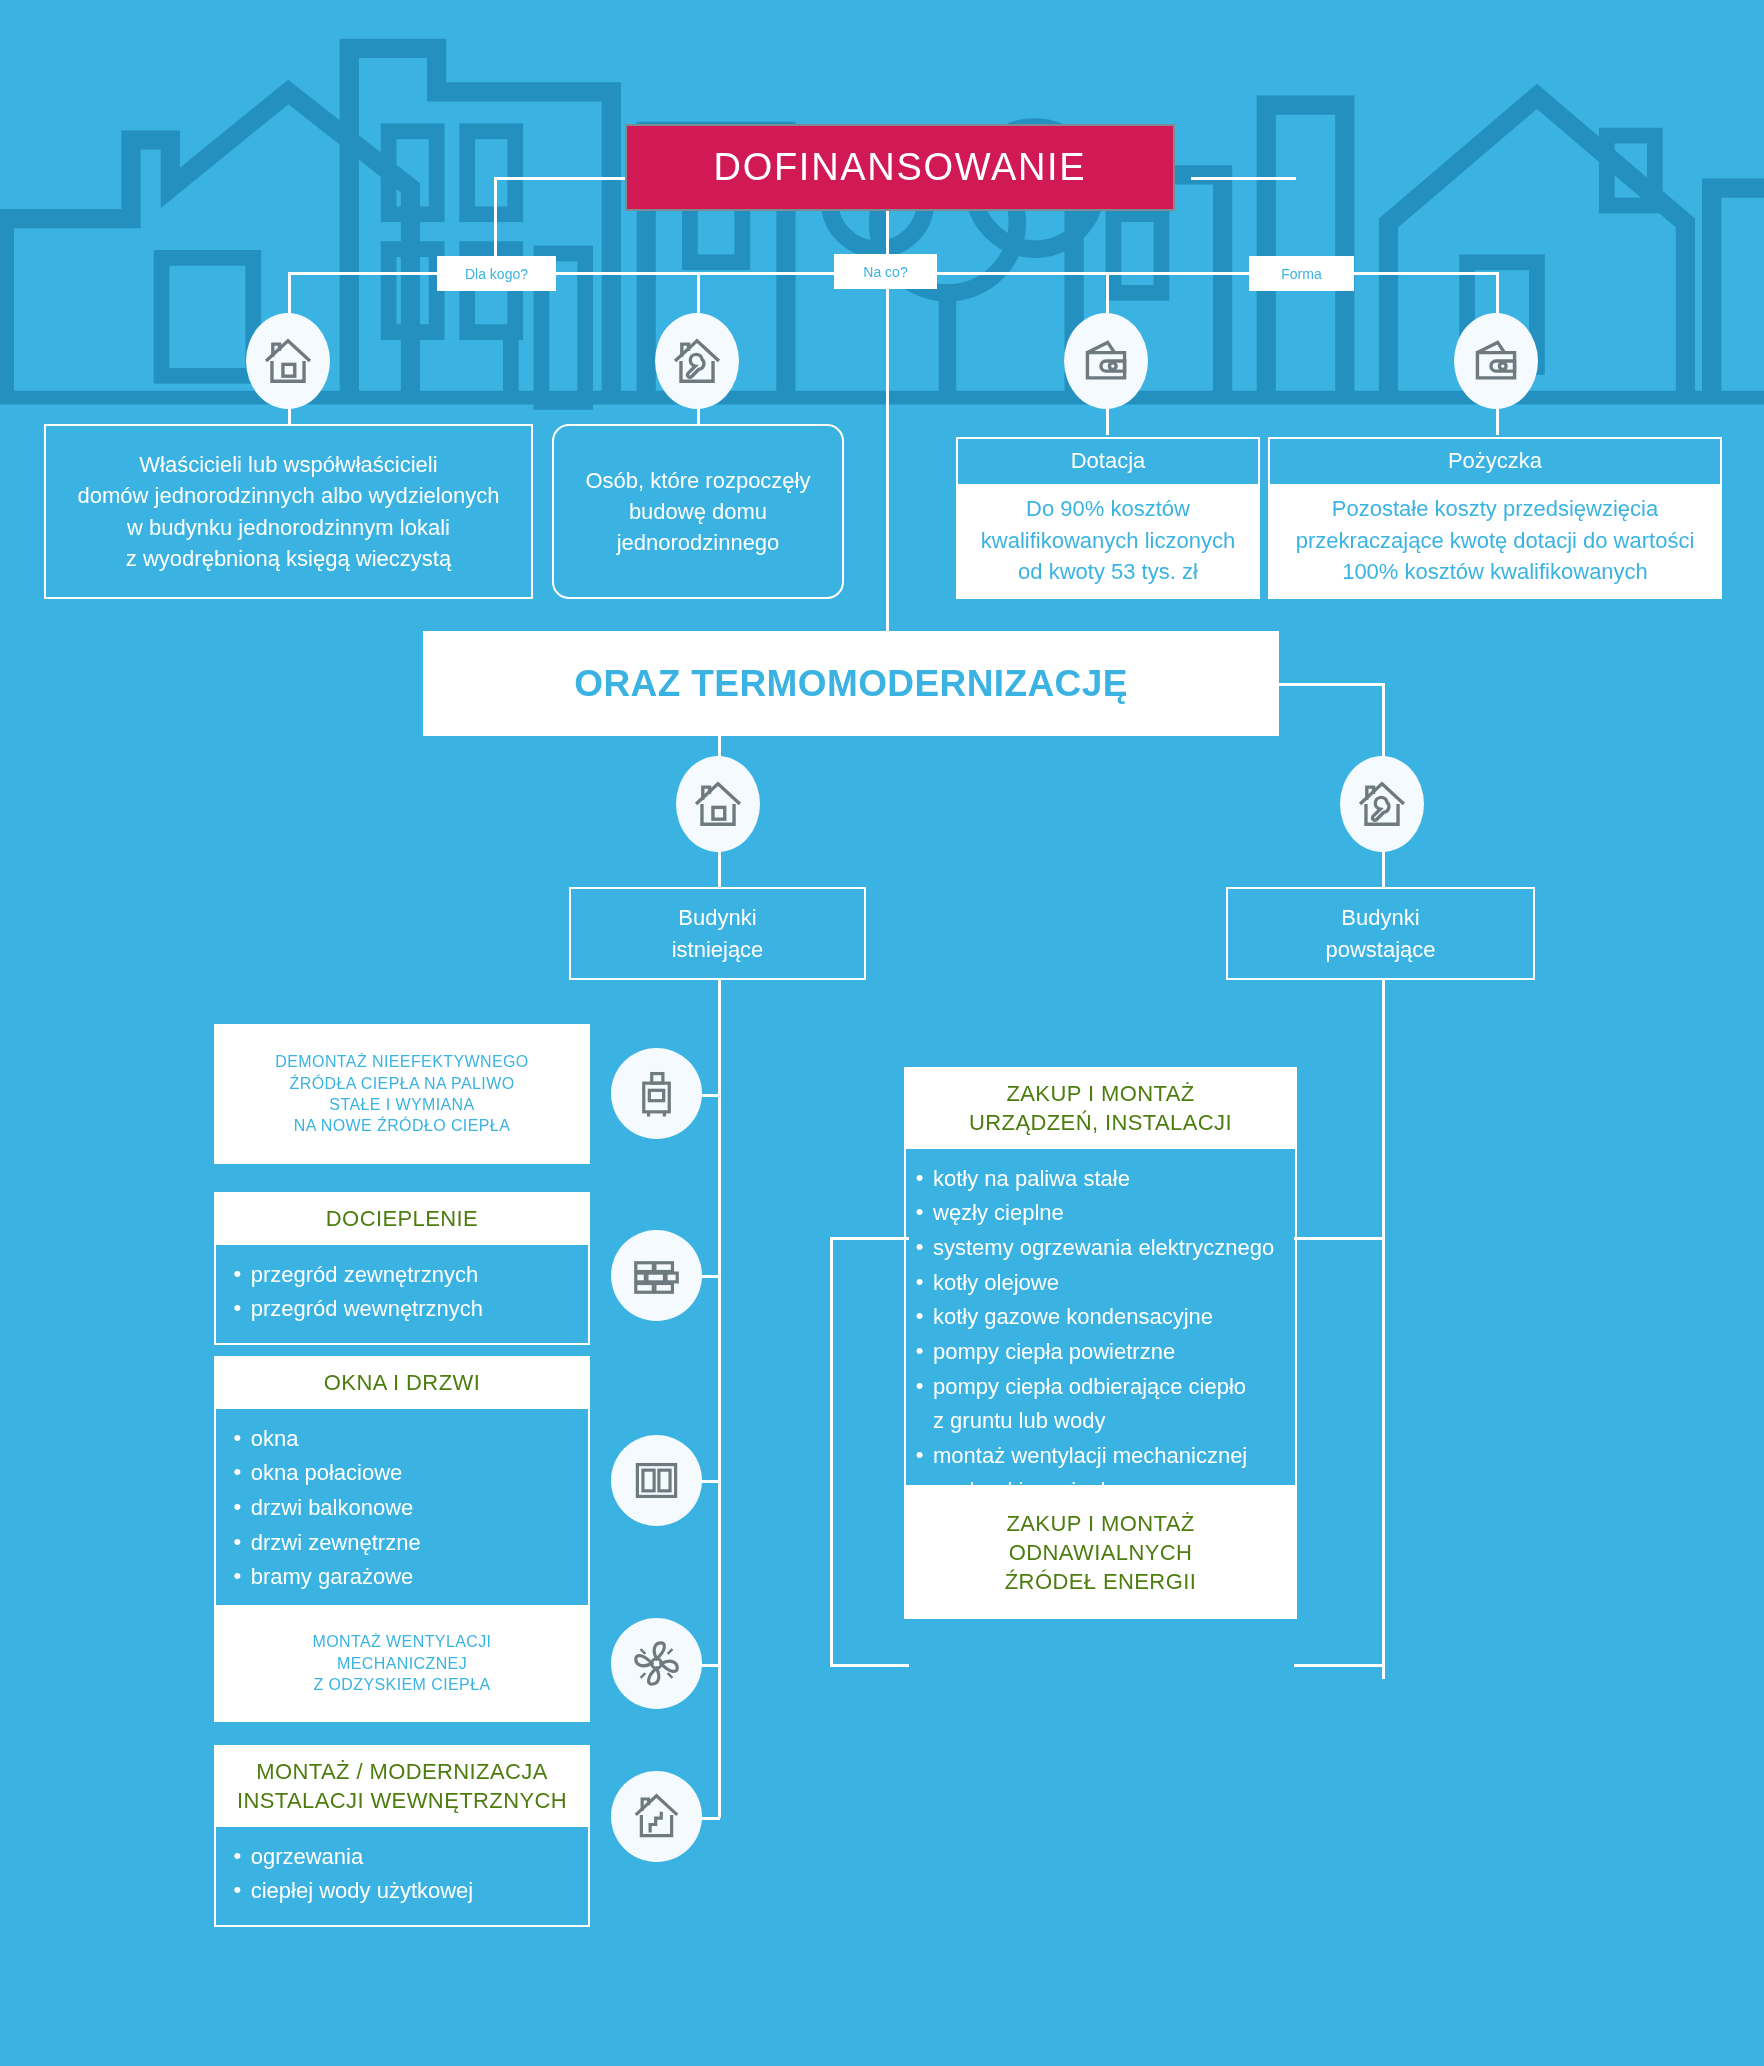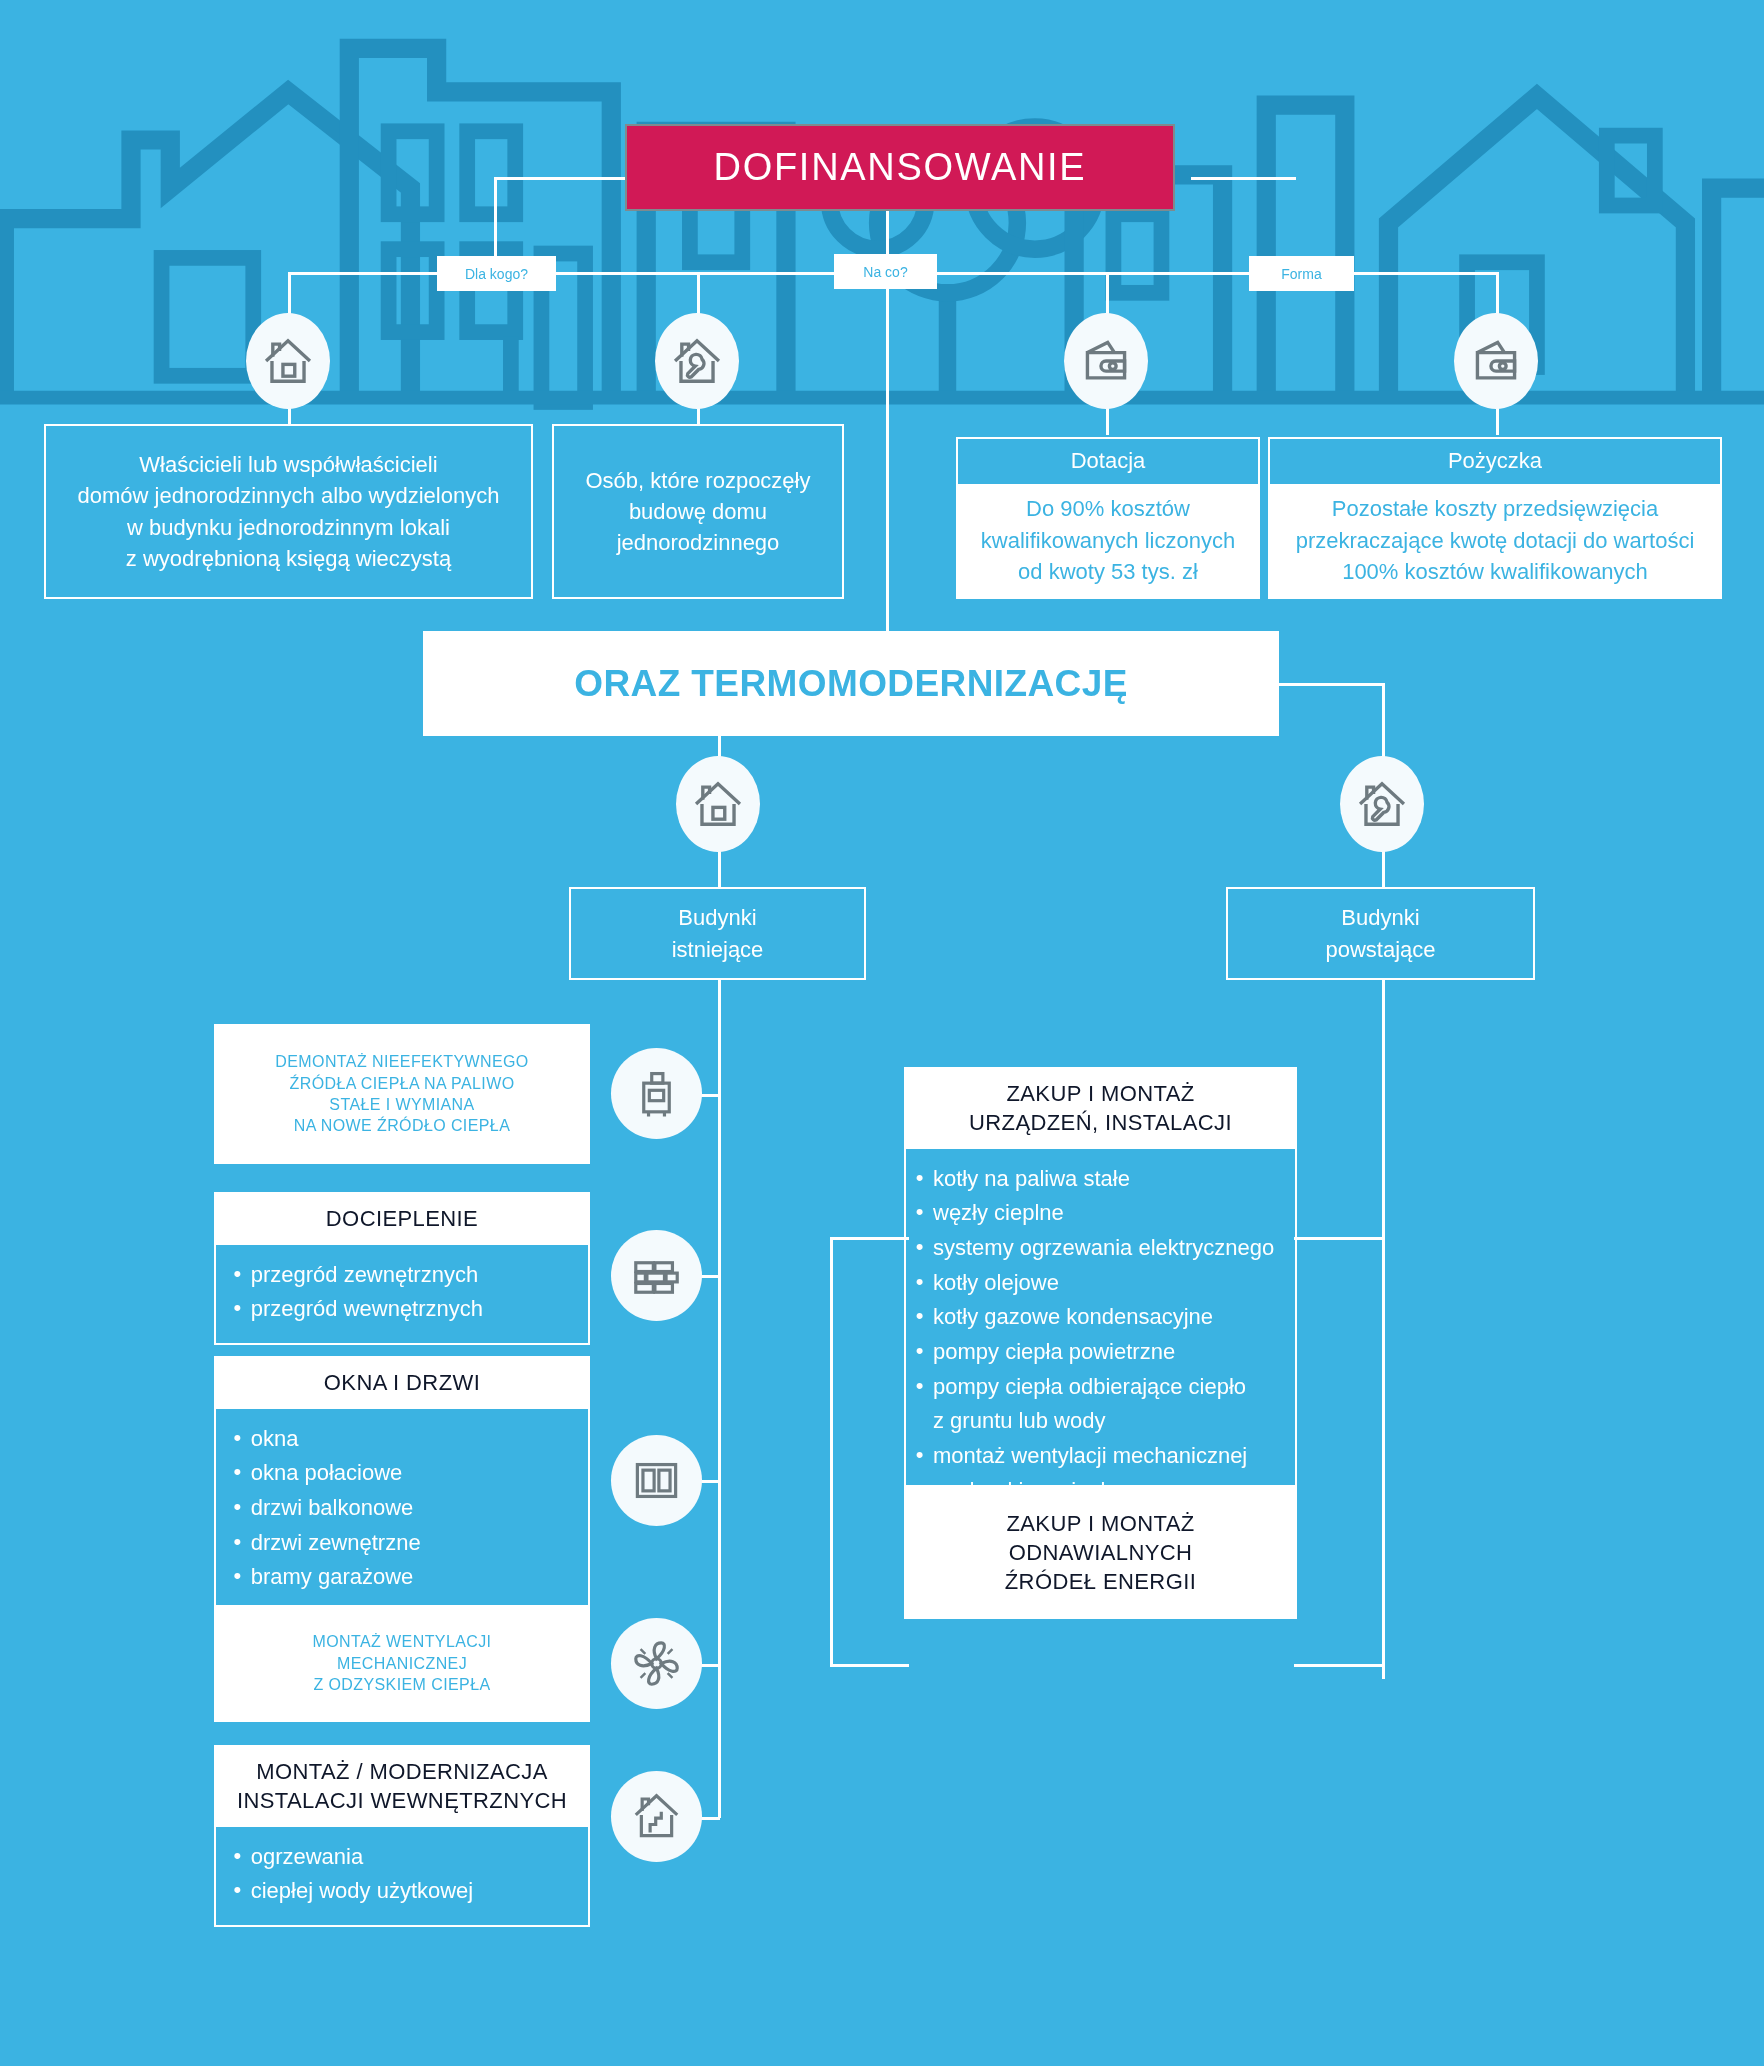--- a/index.html
+++ b/index.html
@@ -68,21 +68,21 @@
     display:flex;align-items:center;justify-content:center;
   }
   .card-body-white{         
     background:#ffffff;color:#3bb3e2;
     border:2.6px solid #ffffff;border-top:none;
     text-align:center;font-size:22px;line-height:1.45;
     display:flex;align-items:center;justify-content:center;
     padding:8.7px 12.2px;
   }
   .card-head-white{         
-    background:#ffffff;color:#0f172a;
+    background:#ffffff;color:#4d7c0f;
     text-align:center;font-size:22px;line-height:1.32;
     letter-spacing:0.4px;
     display:flex;align-items:center;justify-content:center;
     padding:12.2px 14px;
   }
   .card-body-blue{          
     border:2.6px solid #ffffff;border-top:none;
     color:#ffffff;font-size:22px;line-height:1.5;
     padding:12.2px 15.7px 15.7px 15.7px;
   }
@@ -215,21 +215,21 @@
       <circle cx="40" cy="38" r="4"></circle>
     </svg>
   </div>
 
   <div class="abs box-outline" style="left:44px;top:424px;width:489px;height:175px;padding:0 19px;">
     <span style="white-space:pre-line;">Właścicieli lub współwłaścicieli
 domów jednorodzinnych albo wydzielonych
 w budynku jednorodzinnym lokali
 z wyodrębnioną księgą wieczystą</span>
   </div>
-  <div class="abs box-outline" style="left:552px;top:424px;width:292px;height:175px;padding:0 15.7px;">
+  <div class="abs box-outline" style="left:552px;top:424px;width:292px;height:175px;padding:0 15.7px;border-radius:17px;">
     <span style="white-space:pre-line;">Osób, które rozpoczęły
 budowę domu
 jednorodzinnego</span>
   </div>
 
   <div class="abs card" style="left:956px;top:437px;width:304px;height:162px;">
     <div class="card-head-blue" style="height:51px;">Dotacja</div>
     <div class="card-body-white" style="flex:1;white-space:pre-line;">Do 90% kosztów
 kwalifikowanych liczonych
 od kwoty 53 tys. zł</div>

